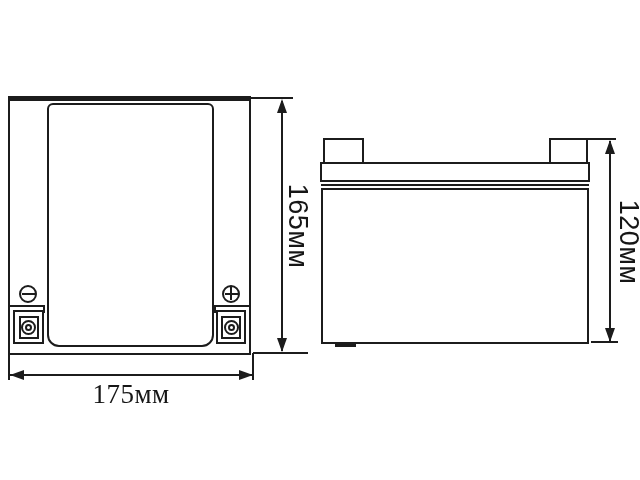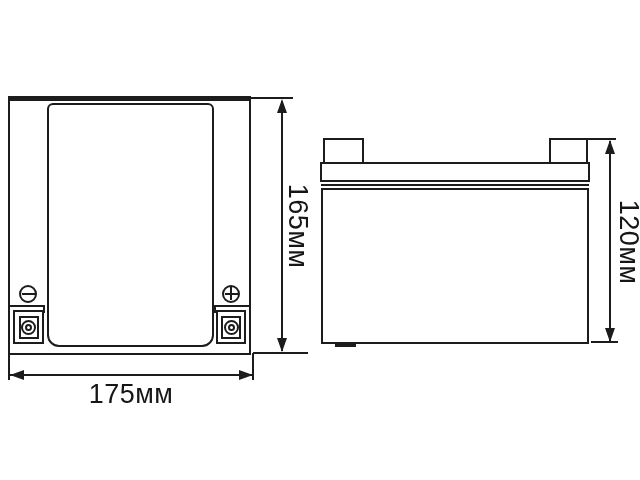--- a/index.html
+++ b/index.html
@@ -72,21 +72,21 @@
     <div class="arr down" style="left:277px;top:338px;"></div>
     <div class="dim-label rot" style="left:297px;top:226px;">165мм</div>
   </div>
 
   <div>
     <div class="ln" style="left:8px;top:355px;width:2px;height:25px;"></div>
     <div class="ln" style="left:252px;top:353px;width:2px;height:27px;"></div>
     <div class="ln" style="left:10px;top:374px;width:243px;height:2px;"></div>
     <div class="arr left" style="left:10px;top:370px;"></div>
     <div class="arr right" style="left:239px;top:370px;"></div>
-    <div class="dim-label" style="left:131px;top:394px;">175мм</div>
+    <div class="dim-label" style="left:131px;top:394px;font-family:Liberation Serif, serif;">175мм</div>
   </div>
 
   <div>
     <div class="bx" style="left:323px;top:138px;width:41px;height:27px;"></div>
     <div class="bx" style="left:549px;top:138px;width:39px;height:27px;"></div>
     <div class="bx" style="left:320px;top:162px;width:270px;height:20px;"></div>
     <div class="ln" style="left:321px;top:184px;width:268px;height:2px;"></div>
     <div class="bx" style="left:321px;top:188px;width:268px;height:156px;"></div>
     <div class="ln" style="left:335px;top:342px;width:21px;height:5px;"></div>
   </div>

